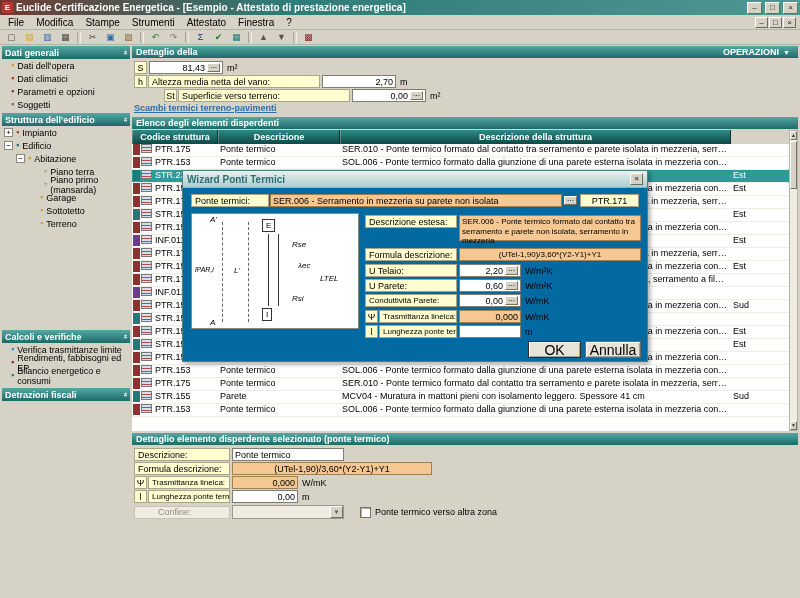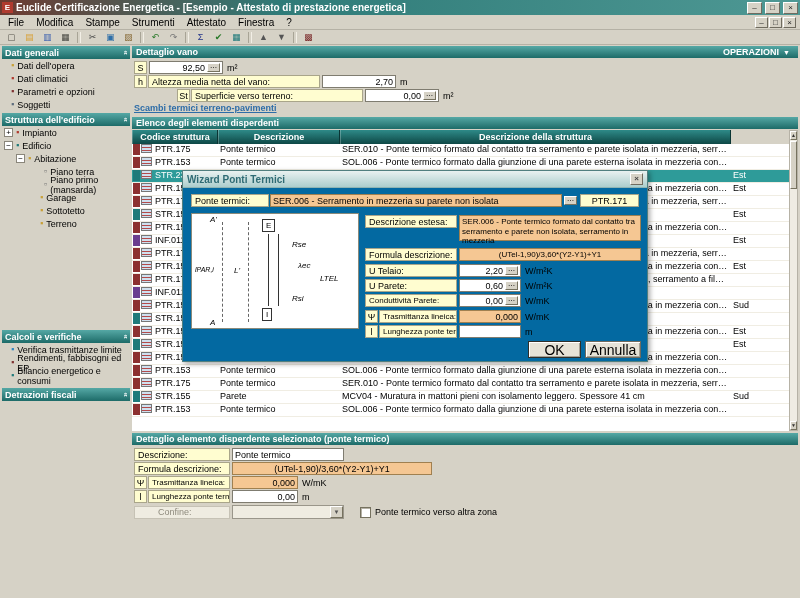--- a/index.html
+++ b/index.html
@@ -349,44 +349,44 @@
       </div>
     </div>
 
   <div class="side-hdr mt6">
     <span>Detrazioni fiscali</span>
     <span class="chev">»</span>
   </div>
 </div>
 
 <div class="panel-hdr" style="left:132px; top:46px; width:666px;">
-  <span>Dettaglio vano</span>
+  <span>Dettaglio della</span>
   <span class="operazioni">
     <span>OPERAZIONI</span>
     <span class="op-caret">▼</span>
   </span>
 </div>
 
 <div class="frow" style="left:134px; top:61px;">
   <div class="ylabel sym">S</div>
   <div class="wbox" style="width:74px; margin-left:2px;">
-    <span class="vright">92,50</span>
+    <span class="vright">81,43</span>
     <span class="dots">···</span>
   </div>
   <span class="unit">m²</span>
 </div>
 <div class="frow" style="left:134px; top:75px;">
   <div class="ylabel sym">h</div>
   <div class="ylabel" style="width:172px; margin-left:1px;">Altezza media netta del vano:</div>
   <div class="wbox" style="width:74px; margin-left:2px;">
     <span class="vright">2,70</span>
   </div>
   <span class="unit">m</span>
 </div>
-<div class="frow" style="left:134px; top:89px;padding-left:43px;">
+<div class="frow" style="left:121px; top:89px;padding-left:43px;">
   <div class="ylabel sym">St</div>
   <div class="ylabel" style="width:172px; margin-left:1px;">Superficie verso terreno:</div>
   <div class="wbox" style="width:74px; margin-left:2px;">
     <span class="vright">0,00</span>
     <span class="dots">···</span>
   </div>
   <span class="unit">m²</span>
 </div>
 
 <div class="link">Scambi termici terreno-pavimenti</div>

